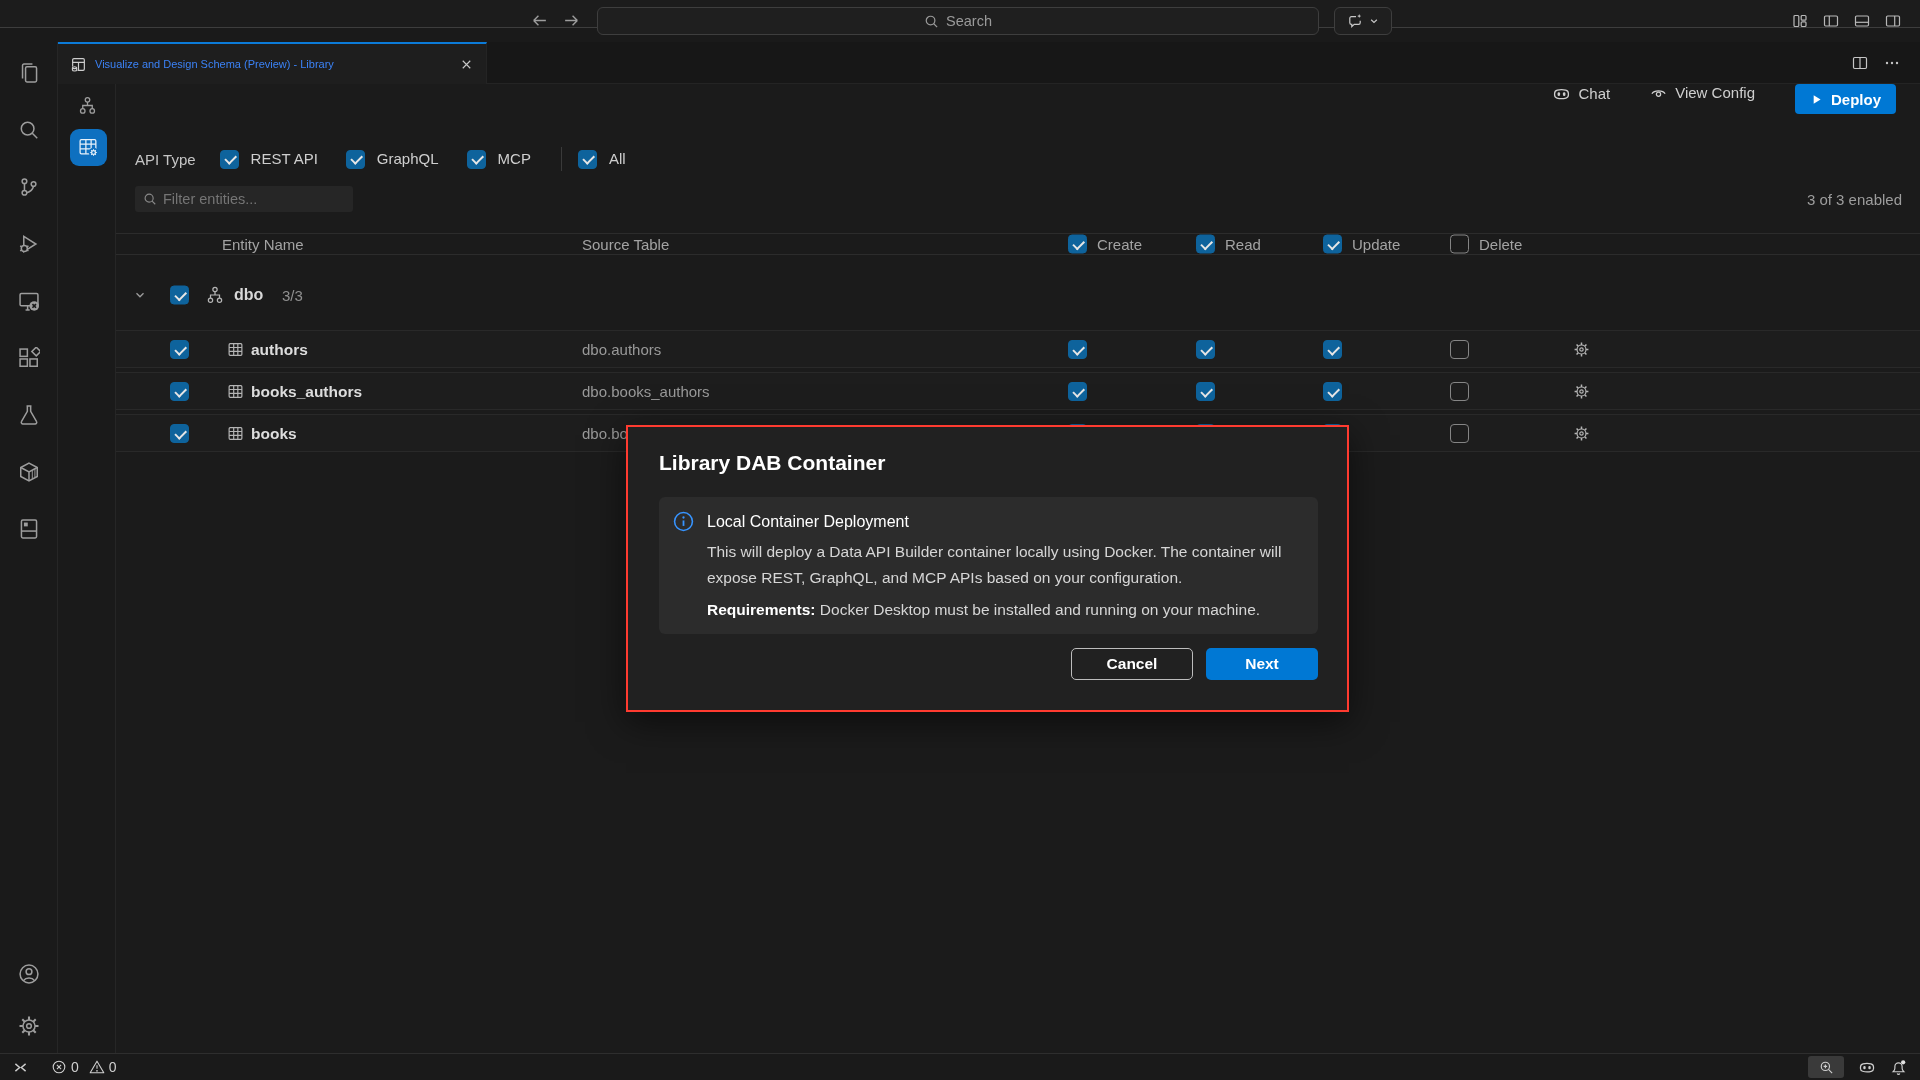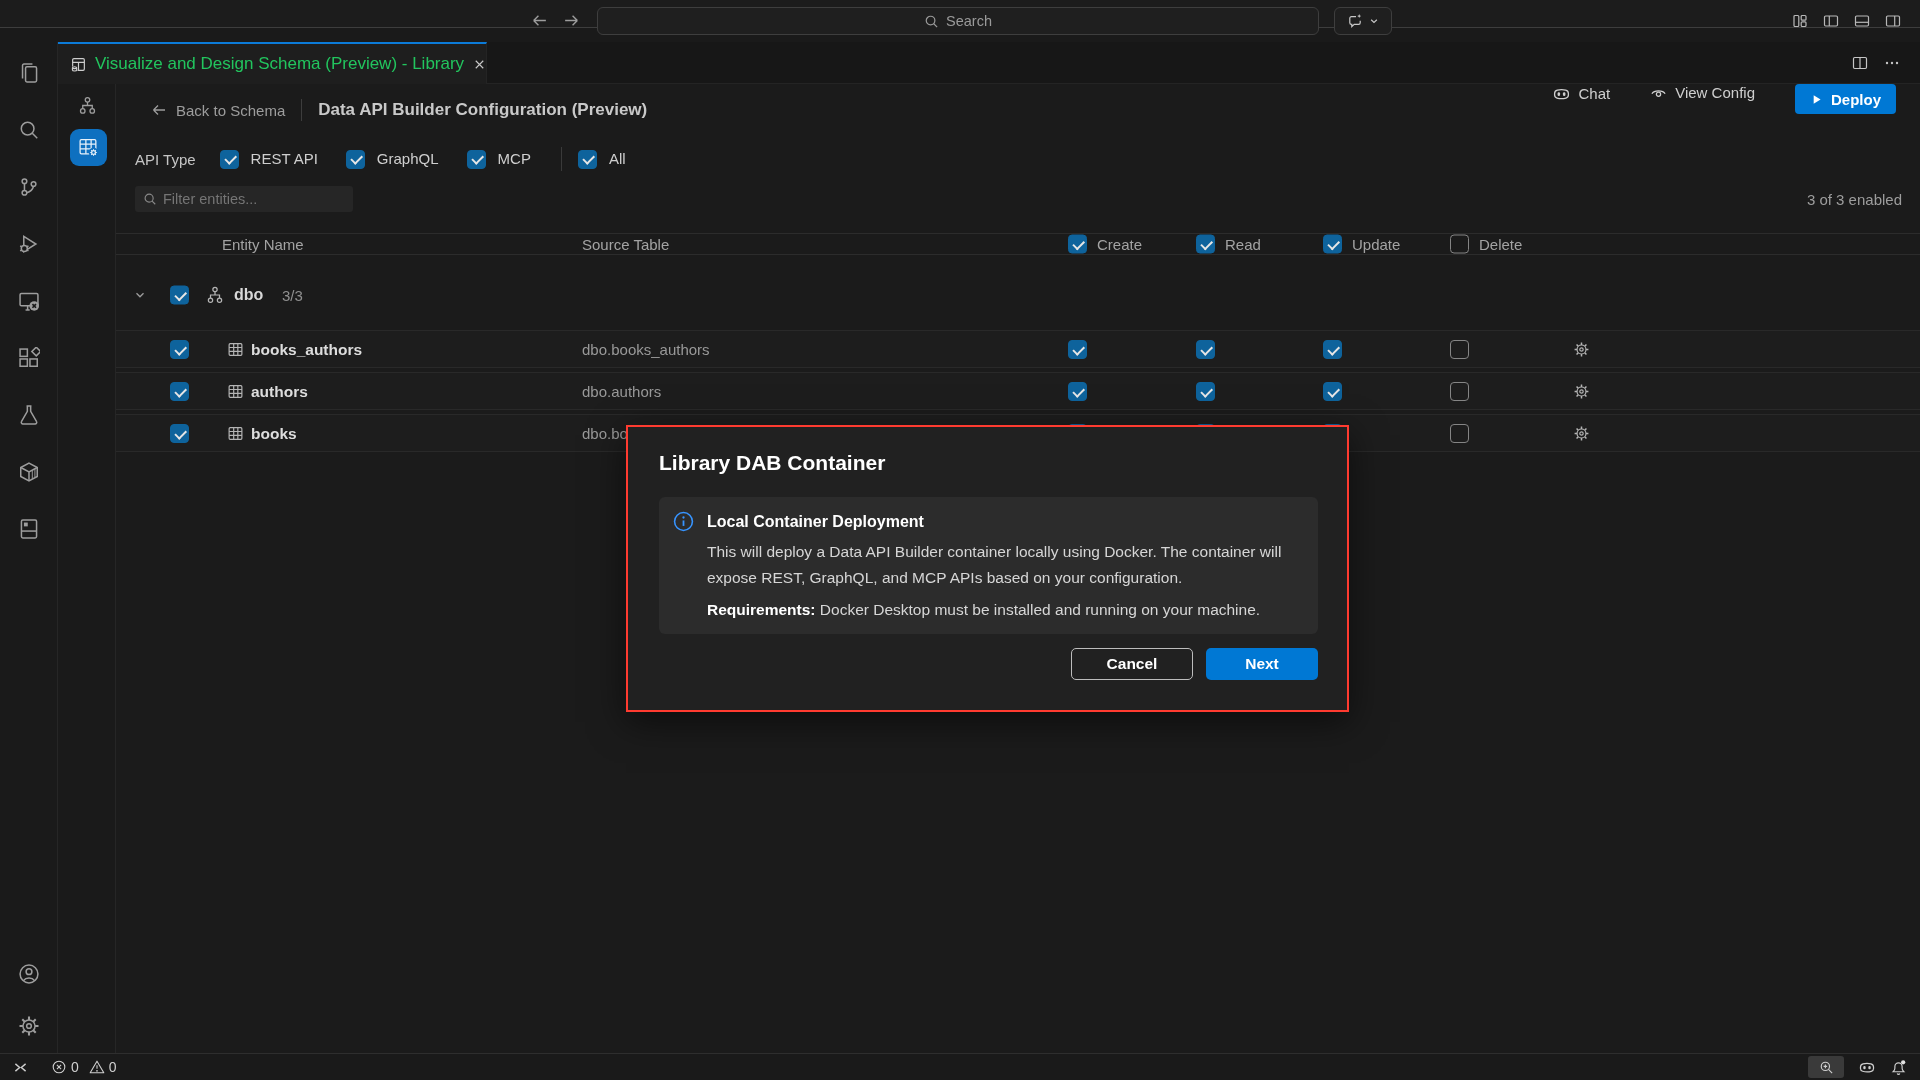--- a/index.html
+++ b/index.html
@@ -22,21 +22,21 @@
   .copilot-btn{position:absolute;left:1334px;top:7px;width:58px;height:28px;background:#1f1f1f;border:1px solid #3e3e3e;border-radius:6px;display:flex;align-items:center;justify-content:center;gap:5px;color:#c8c8c8}
   .layout-icons{position:absolute;right:19px;top:13px;display:flex;gap:15px;color:#b8b8b8}
   
   .activitybar{position:absolute;left:0;top:42px;width:58px;height:1011px;background:#1a1a1a;border-right:1px solid #262626;display:flex;flex-direction:column;align-items:center;padding-top:2px}
   .activitybar .slot{height:57px;display:flex;align-items:center;justify-content:center;width:100%}
   .activitybar .spacer{flex:1}
   .activitybar .bottom{display:flex;flex-direction:column;gap:30px;padding-bottom:16px;align-items:center}
   
   .tabbar{position:absolute;left:58px;top:42px;width:1862px;height:42px;background:#171717;border-bottom:1px solid #242424;display:flex}
   .tab{width:429px;height:42px;background:#1e1e1e;border-right:1px solid #242424;border-top:2.5px solid #0c7bd8;display:flex;align-items:center;padding:0 12px;gap:8px}
-  .tab-label{color:#22c55e;font-size:17px;white-space:nowrap;flex:1}
+  .tab-label{color:#3b82f6;font-size:11px;white-space:nowrap;flex:1}
   .editor-actions{margin-left:auto;display:flex;align-items:center;gap:16px;padding-right:20px;color:#c5c5c5}
   
   .toolstrip{position:absolute;left:58px;top:84px;width:58px;height:969px;border-right:1px solid #262626}
   .strip-hier{position:absolute;left:20px;top:12px;color:#9d9d9d}
   .strip-tile{position:absolute;left:12px;top:45px;width:37px;height:37px;background:var(--tile);border-radius:9px;display:flex;align-items:center;justify-content:center;color:#e8f1fa}
   
   .page{position:absolute;left:116px;top:84px;width:1804px;height:969px;background:#1b1b1b}
   .page-header{position:absolute;left:0;top:0;right:0;height:52px}
   .ph-left{position:absolute;left:35px;top:0;height:52px;display:flex;align-items:center}
   .back{display:flex;align-items:center;gap:9px;color:#9d9d9d;font-size:15px}
@@ -74,21 +74,21 @@
   .erow .cb{position:absolute;top:9px}
   .row-name{position:absolute;left:135px;top:0;line-height:37px;font-size:15.5px;font-weight:bold;color:#dddddd}
   .row-source{position:absolute;left:466px;top:0;line-height:37px;font-size:15px;color:#999}
   .row-gear{position:absolute;left:1457px;top:10px;color:#b5b5b5}
   .tbl-ic{position:absolute;left:111px;top:10px;color:#b5b5b5}
   
   .dialog{position:absolute;left:626px;top:425px;width:723px;height:287px;background:#212121;border:2px solid var(--red);box-shadow:0 10px 34px rgba(0,0,0,.55)}
   .dialog-title{position:absolute;left:31px;top:24px;font-size:21px;font-weight:bold;color:#fff}
   .infobox{position:absolute;left:31px;right:29px;top:70px;height:137px;background:#2c2c2c;border-radius:6px;padding:14px 12px 12px 14px;display:flex;gap:13px}
   .info-content{flex:1}
-  .info-heading{font-size:16px;font-weight:bold;color:#fff;margin-top:2px;margin-bottom:8px}
+  .info-heading{font-size:16px;font-weight:normal;color:#fff;margin-top:2px;margin-bottom:8px}
   .info-body{font-size:15.5px;line-height:26px;color:#d6d6d6}
   .info-req{font-size:15.5px;line-height:26px;color:#d6d6d6;margin-top:6px}
   .info-req b{color:#fff}
   .dialog-actions{position:absolute;right:29px;top:221px;display:flex;gap:13px}
   .btn{height:32px;border-radius:5px;display:flex;align-items:center;justify-content:center;font-size:15.5px;font-weight:bold;color:#fff}
   .btn-cancel{width:122px;background:transparent;border:1px solid #bdbdbd}
   .btn-next{width:112px;background:var(--blue)}
   
   .statusbar{position:absolute;left:0;top:1053px;width:1920px;height:27px;background:#1a1a1a;border-top:1px solid #2e2e2e;display:flex;align-items:center;color:#cfcfcf;font-size:14px}
   .sb-left{display:flex;align-items:center;padding-left:12px;gap:8px}
@@ -315,32 +315,20 @@
         <circle cx="14.8" cy="14.8" r="4.6" fill="#0e70c0" stroke="none"></circle>
         <circle cx="14.8" cy="14.8" r="1.8"></circle>
         <path d="M14.8 11.7v1M14.8 16.9v1M11.7 14.8h1M16.9 14.8h1M12.6 12.6l.7.7M16.3 16.3l.7.7M17 12.6l-.7.7M13.3 16.3l-.7.7" stroke-width="1"></path>
       </svg>
     </span>
 </div>
 
 <div class="page">
 
   <div class="page-header">
-    <div class="ph-left">
-      <span class="back">
-        <span>
-            <svg width="16" height="16" viewBox="0 0 16 16" fill="none" stroke="currentColor" stroke-width="1.3">
-              <path d="M14 8H2.5M2.5 8L7 3.5M2.5 8L7 12.5"></path>
-            </svg>
-          </span>
-        <span>Back to Schema</span>
-      </span>
-      <span class="ph-divider"></span>
-      <span class="page-title">Data API Builder Configuration (Preview)</span>
-    </div>
     <div class="ph-right">
       <span class="hbtn">
         <span>
             <svg width="19" height="19" viewBox="0 0 16 16" fill="none" stroke="currentColor" stroke-width="1.1">
               <path d="M2.2 8.1c0-1.4.9-2.6 2.3-2.9 1-.2 2.3-.4 3.5-.4s2.5.2 3.5.4c1.4.3 2.3 1.5 2.3 2.9v1.2c0 1.2-.8 2.2-2 2.5-1.1.3-2.5.5-3.8.5s-2.7-.2-3.8-.5c-1.2-.3-2-1.3-2-2.5z"></path>
               <rect x="4.7" y="7" width="2.1" height="3.1" rx="1" fill="currentColor" stroke="none"></rect>
               <rect x="9.2" y="7" width="2.1" height="3.1" rx="1" fill="currentColor" stroke="none"></rect>
             </svg>
           </span>
         <span>Chat</span>
@@ -431,20 +419,43 @@
           <circle cx="4" cy="12.6" r="1.9"></circle>
           <circle cx="12" cy="12.6" r="1.9"></circle>
           <path d="M8 5.1V8M8 8H4v2.7M8 8h4v2.7"></path>
         </svg>
       </span>
     <span class="gr-item group-name" style="left:118px">dbo</span>
     <span class="gr-item group-count" style="left:166px">3/3</span>
   </div>
 
   <div class="rows">
+  <div class="erow">
+    <span class="cb checked" style="left:54px"></span>
+    <span class="tbl-ic">
+          <svg width="17" height="17" viewBox="0 0 16 16" fill="none" stroke="currentColor" stroke-width="1.1">
+            <rect x="2" y="2.5" width="12" height="11" rx="1"></rect>
+            <path d="M2 6.1h12M2 9.8h12M6.3 2.5v11M10.2 2.5v11"></path>
+          </svg>
+        </span>
+    <span class="row-name">authors</span>
+    <span class="row-source">dbo.authors</span>
+    <span class="cb checked" style="left:952px"></span>
+    <span class="cb checked" style="left:1080px"></span>
+    <span class="cb checked" style="left:1207px"></span>
+    <span class="cb" style="left:1334px"></span>
+    <span class="row-gear">
+          <svg width="17" height="17" viewBox="0 0 16 16" fill="none" stroke="currentColor" stroke-width="1.1">
+            <circle cx="8" cy="8" r="4.2"></circle>
+            <circle cx="8" cy="8" r="1.6"></circle>
+            <path d="M12.2 8h2.3M11.05 11.05l1.6 1.6M8 12.2v2.3M4.95 11.05l-1.6 1.6M3.8 8H1.5M4.95 4.95l-1.6-1.6M8 3.8V1.5M11.05 4.95l1.6-1.6" stroke-width="1.4"></path>
+          </svg>
+        </span>
+  </div>
+
   <div class="erow">
     <span class="cb checked" style="left:54px"></span>
     <span class="tbl-ic">
           <svg width="17" height="17" viewBox="0 0 16 16" fill="none" stroke="currentColor" stroke-width="1.1">
             <rect x="2" y="2.5" width="12" height="11" rx="1"></rect>
             <path d="M2 6.1h12M2 9.8h12M6.3 2.5v11M10.2 2.5v11"></path>
           </svg>
         </span>
     <span class="row-name">books_authors</span>
     <span class="row-source">dbo.books_authors</span>
@@ -462,43 +473,20 @@
   </div>
 
   <div class="erow">
     <span class="cb checked" style="left:54px"></span>
     <span class="tbl-ic">
           <svg width="17" height="17" viewBox="0 0 16 16" fill="none" stroke="currentColor" stroke-width="1.1">
             <rect x="2" y="2.5" width="12" height="11" rx="1"></rect>
             <path d="M2 6.1h12M2 9.8h12M6.3 2.5v11M10.2 2.5v11"></path>
           </svg>
         </span>
-    <span class="row-name">authors</span>
-    <span class="row-source">dbo.authors</span>
-    <span class="cb checked" style="left:952px"></span>
-    <span class="cb checked" style="left:1080px"></span>
-    <span class="cb checked" style="left:1207px"></span>
-    <span class="cb" style="left:1334px"></span>
-    <span class="row-gear">
-          <svg width="17" height="17" viewBox="0 0 16 16" fill="none" stroke="currentColor" stroke-width="1.1">
-            <circle cx="8" cy="8" r="4.2"></circle>
-            <circle cx="8" cy="8" r="1.6"></circle>
-            <path d="M12.2 8h2.3M11.05 11.05l1.6 1.6M8 12.2v2.3M4.95 11.05l-1.6 1.6M3.8 8H1.5M4.95 4.95l-1.6-1.6M8 3.8V1.5M11.05 4.95l1.6-1.6" stroke-width="1.4"></path>
-          </svg>
-        </span>
-  </div>
-
-  <div class="erow">
-    <span class="cb checked" style="left:54px"></span>
-    <span class="tbl-ic">
-          <svg width="17" height="17" viewBox="0 0 16 16" fill="none" stroke="currentColor" stroke-width="1.1">
-            <rect x="2" y="2.5" width="12" height="11" rx="1"></rect>
-            <path d="M2 6.1h12M2 9.8h12M6.3 2.5v11M10.2 2.5v11"></path>
-          </svg>
-        </span>
     <span class="row-name">books</span>
     <span class="row-source">dbo.books</span>
     <span class="cb checked" style="left:952px"></span>
     <span class="cb checked" style="left:1080px"></span>
     <span class="cb checked" style="left:1207px"></span>
     <span class="cb" style="left:1334px"></span>
     <span class="row-gear">
           <svg width="17" height="17" viewBox="0 0 16 16" fill="none" stroke="currentColor" stroke-width="1.1">
             <circle cx="8" cy="8" r="4.2"></circle>
             <circle cx="8" cy="8" r="1.6"></circle>

